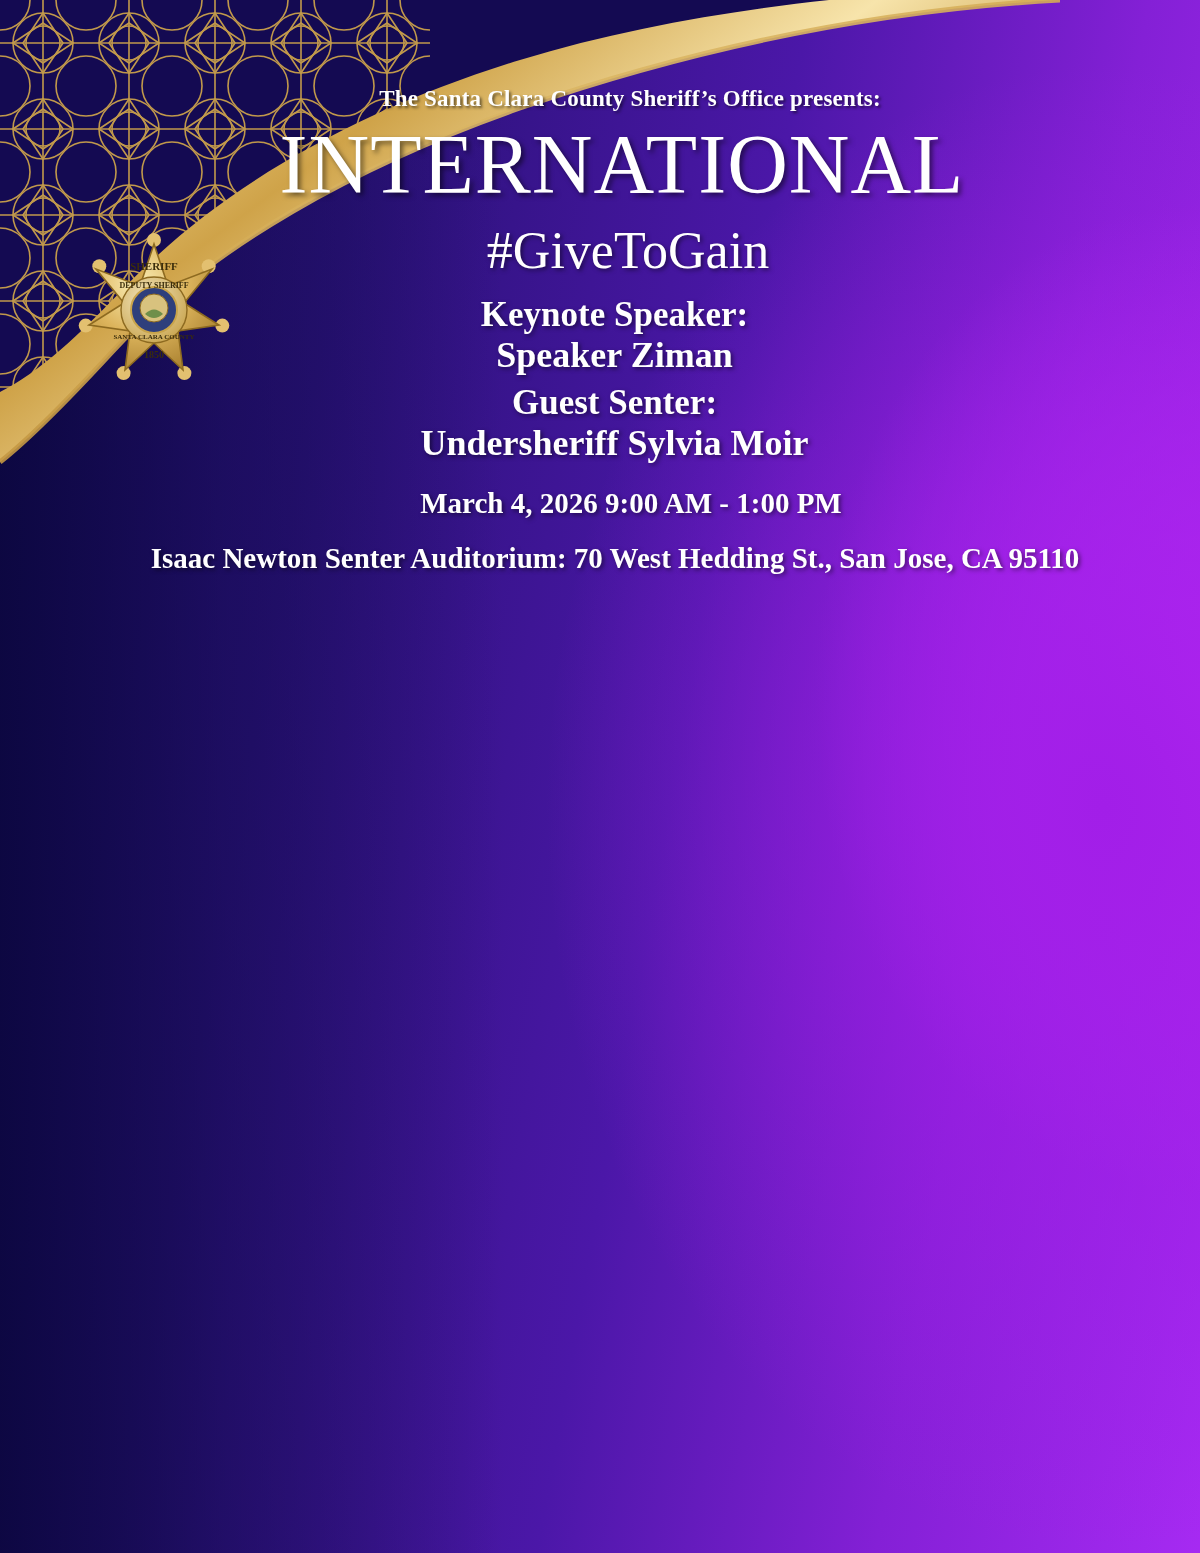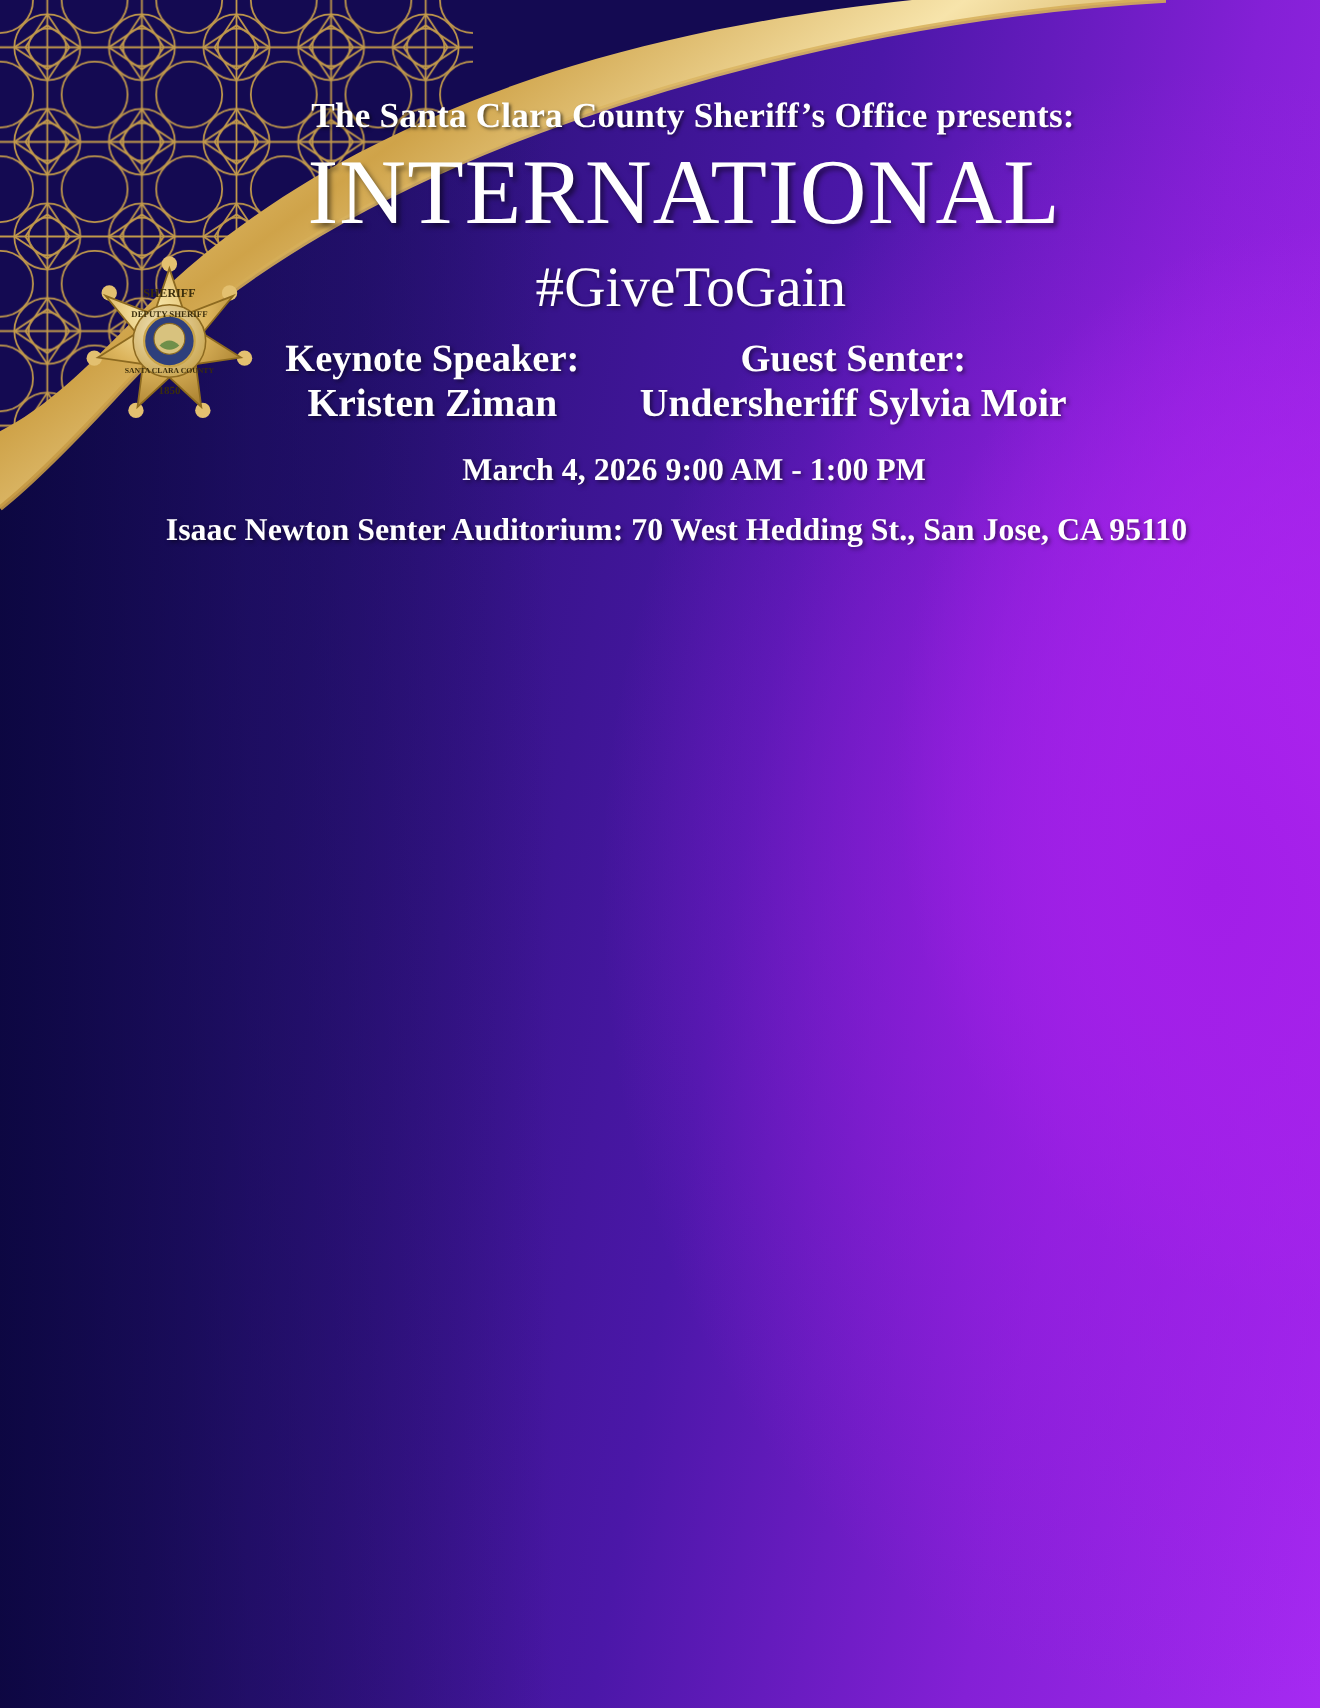--- a/index.html
+++ b/index.html
@@ -51,21 +51,21 @@
   
   .content {
     position: absolute;
     left: 0;
     top: 86px;
     width: 1200px;
     text-align: center;
     color: #ffffff;
   }
   .presents {
-    font-size: 32px;
+    font-size: 23px;
     font-weight: bold;
     letter-spacing: 0.2px;
     text-shadow: 2px 2px 3px rgba(0,0,0,0.55);
     padding-left: 60px;
   }
   .title {
     margin-top: 14px;
     font-size: 84px;
     line-height: 0.94;
     letter-spacing: 1px;
@@ -78,22 +78,23 @@
     margin-top: 16px;
     font-size: 52px;
     font-weight: normal;
     text-shadow: 2px 2px 4px rgba(0,0,0,0.5);
     padding-left: 56px;
   }
   .speakers {
     margin-top: 16px;
     display: flex;
     justify-content: center;
-    align-items: flex-end;
+    align-items: center;
     padding-left: 29px;
+    flex-direction: column;
   }
   .spk {
     padding: 0 26px;
   }
   .spk-role {
     font-size: 35px;
     font-weight: bold;
     line-height: 1.1;
     text-shadow: 2px 2px 4px rgba(0,0,0,0.5);
   }
@@ -223,21 +224,21 @@
 
     <div class="title">
       <span>INTERNATIONAL</span>
     </div>
 
     <div class="hashtag">#GiveToGain</div>
 
     <div class="speakers">
       <div class="spk">
         <div class="spk-role">Keynote Speaker:</div>
-        <div class="spk-name">Kristen Ziman</div>
+        <div class="spk-name">Speaker Ziman</div>
       </div>
       <div class="divider"></div>
       <div class="spk">
         <div class="spk-role">Guest Senter:</div>
         <div class="spk-name">Undersheriff Sylvia Moir</div>
       </div>
     </div>
 
     <div class="when">March 4, 2026  9:00 AM - 1:00 PM</div>
 

